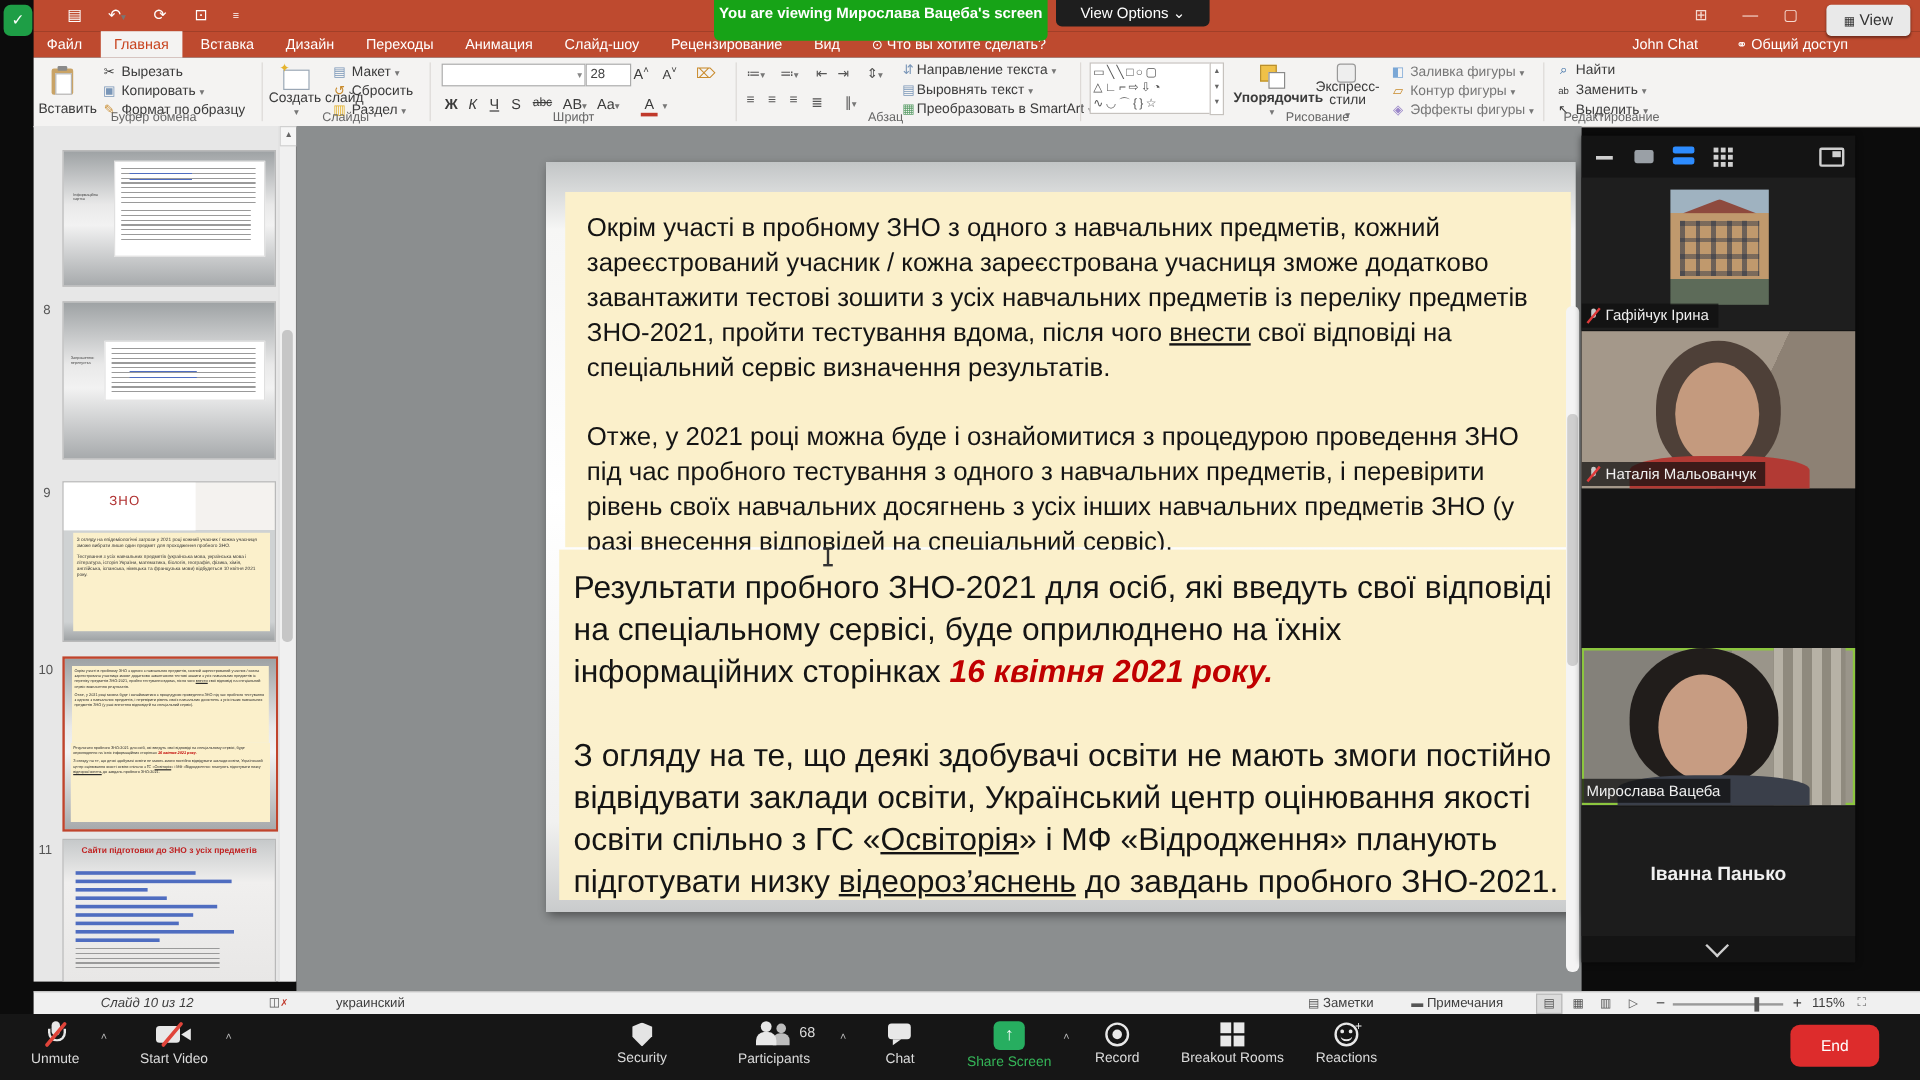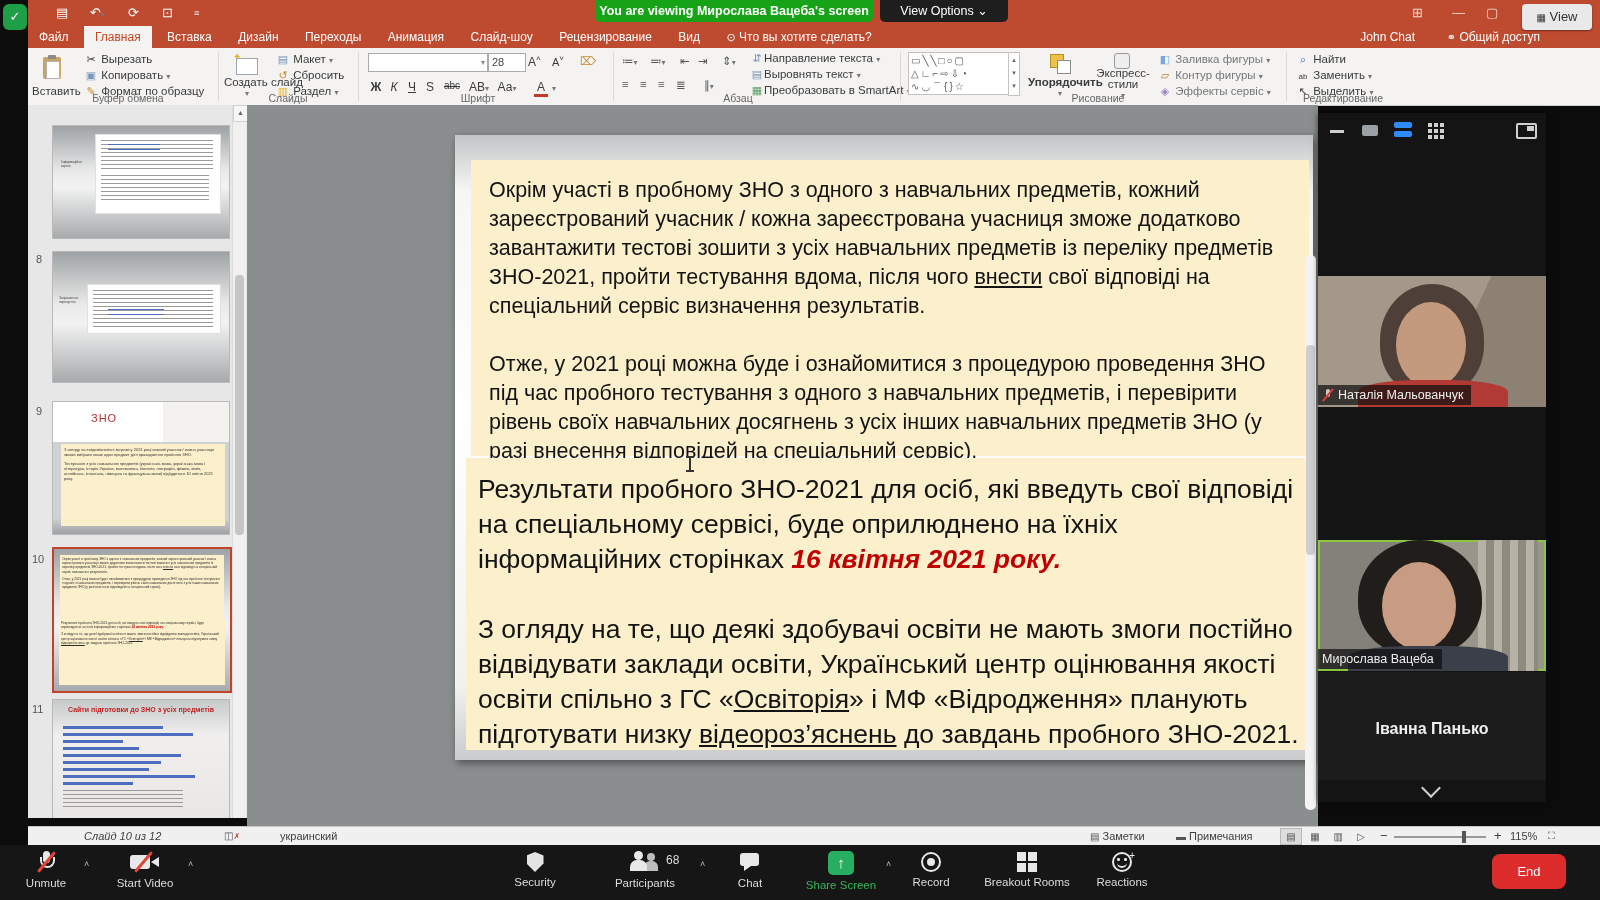--- a/index.html
+++ b/index.html
@@ -4,21 +4,21 @@
 <style>
   html,body{margin:0;padding:0;}
   body{width:1600px;height:900px;background:#0c0c0c;font-family:"Liberation Sans",sans-serif;position:relative;overflow:hidden;-webkit-font-smoothing:antialiased;}
   .a{position:absolute;}
   
   .titlebar{left:28px;top:0;width:1572px;height:26px;background:#be4a2f;}
   .qat{color:#fff;font-size:13px;line-height:26px;}
   .tab-row{left:28px;top:26px;width:1572px;height:22px;background:#be4a2f;}
   .tab{display:inline-block;padding:0 11px;font-size:12px;color:#fff;line-height:22px;cursor:default;}
   .tab.active{background:#f4f3f2;color:#c8441f;}
-  .banner{left:595px;top:0;width:278px;height:22px;background:#17a317;border-radius:0 0 5px 5px;color:#fff;font-weight:bold;font-size:12.5px;line-height:22px;text-align:center;z-index:40;}
+  .banner{left:595px;top:0;width:278px;height:34px;background:#17a317;border-radius:0 0 5px 5px;color:#fff;font-weight:bold;font-size:12.5px;line-height:22px;text-align:center;z-index:40;}
   .viewopts{left:880px;top:0;width:128px;height:22px;background:#1e1e1e;border-radius:0 0 5px 5px;color:#fff;font-size:12.5px;line-height:22px;text-align:center;z-index:40;}
   .zoom-view-btn{left:1522px;top:4px;width:70px;height:26px;background:#e9e9e9;border-radius:4px;color:#333;font-size:13px;line-height:26px;text-align:center;z-index:50;box-shadow:0 1px 2px rgba(0,0,0,.4);}
   .winbtn{color:#f5d9d0;font-size:13px;line-height:26px;}
   .shield{left:3px;top:4px;width:24px;height:26px;background:#1e9e46;border-radius:6px;color:#fff;font-size:13px;text-align:center;line-height:26px;z-index:60;}
   
   .ribbon{left:28px;top:48px;width:1572px;height:57px;background:#f4f3f2;border-bottom:1px solid #d2cecb;font-size:11.5px;color:#3b3b3b;}
   .grp-label{position:absolute;bottom:1px;font-size:10.5px;color:#666;text-align:center;}
   .vsep{position:absolute;top:4px;bottom:4px;width:1px;background:#ddd9d6;}
   .rbtn{position:absolute;white-space:nowrap;cursor:default;}
   .bigbtn{text-align:center;font-size:11.5px;color:#3b3b3b;}
@@ -232,21 +232,21 @@
     <div style="position:absolute;bottom:2px;width:100%;" class="caret">▾</div>
   </div>
   <div class="rbtn bigbtn" style="left:1066px;top:2px;width:58px;height:50px;">
     <span class="a" style="left:20px;top:3px;width:14px;height:14px;background:#eee;border:1px solid #999;border-radius:3px;"></span>
     <div style="position:absolute;bottom:21px;width:100%;">Экспресс-</div>
     <div style="position:absolute;bottom:10px;width:100%;">стили</div>
     <div style="position:absolute;bottom:0;width:100%;" class="caret">▾</div>
   </div>
   <div class="rbtn" style="left:1130px;top:5px;color:#777;"><span class="icon-sm" style="color:#7aa7d6;">◧</span> <span>Заливка фигуры</span> <span class="caret">▾</span></div>
   <div class="rbtn" style="left:1130px;top:21px;color:#777;"><span class="icon-sm" style="color:#c98b2d;">▱</span> <span>Контур фигуры</span> <span class="caret">▾</span></div>
-  <div class="rbtn" style="left:1130px;top:37px;color:#777;"><span class="icon-sm" style="color:#9a86c9;">◈</span> <span>Эффекты сервіс</span> <span class="caret">▾</span></div>
+  <div class="rbtn" style="left:1130px;top:37px;color:#777;"><span class="icon-sm" style="color:#9a86c9;">◈</span> <span>Эффекты фигуры</span> <span class="caret">▾</span></div>
   <div class="grp-label" style="left:980px;width:180px;">Рисование</div>
   <div class="vsep" style="left:1258px;"></div>
 
   <div class="rbtn" style="left:1268px;top:5px;"><span class="icon-sm" style="color:#3b6ea5;">⌕</span> <span>Найти</span></div>
   <div class="rbtn" style="left:1268px;top:21px;"><span class="icon-sm" style="font-size:8px;">ab<br></span> <span>Заменить</span> <span class="caret">▾</span></div>
   <div class="rbtn" style="left:1268px;top:37px;"><span class="icon-sm">↖</span> <span>Выделить</span> <span class="caret">▾</span></div>
   <div class="grp-label" style="left:1250px;width:130px;">Редактирование</div>
 </div>
 
 <div class="a pane">
@@ -411,20 +411,27 @@
 
 <div class="a panel">
   <div class="pctl">
     <span class="minus-ic"></span>
     <span class="rect-ic"></span>
     <span class="gal-ic"></span>
     <span class="grid-ic"></span>
     <span class="pip-ic"></span>
   </div>
 
+  <div class="tile" style="top:35px;height:127px;">
+    <div class="building"></div>
+    <div class="namebar">
+      <span class="mutemic"></span>
+      <span>Гафійчук Ірина</span>
+    </div>
+  </div>
 
   <div class="tile" style="top:163px;height:131px;background:linear-gradient(115deg,#a4988a 0 60%,#8d8174 60% 100%);">
     <div class="p-hair" style="left:62px;top:8px;width:104px;height:112px;background:#4e4038;"></div>
     <div class="p-face" style="left:78px;top:26px;width:70px;height:86px;background:#c49a7e;"></div>
     <div class="p-body" style="left:40px;top:104px;width:150px;height:30px;background:#b23a34;"></div>
     <div class="namebar">
       <span class="mutemic"></span>
       <span>Наталія Мальованчук</span>
     </div>
   </div>

